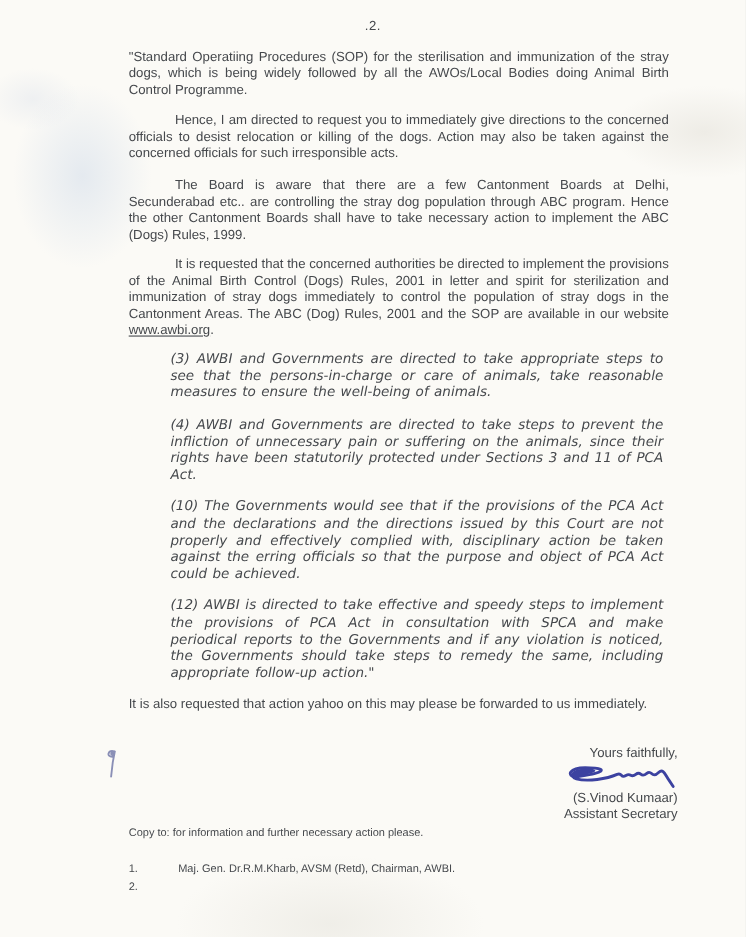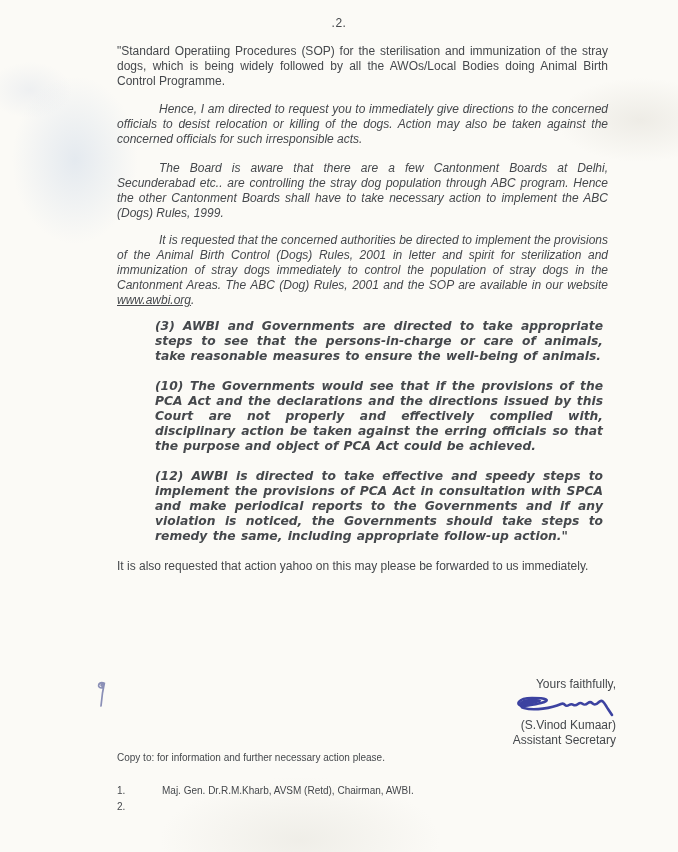--- a/index.html
+++ b/index.html
@@ -19,30 +19,29 @@
   }
   .pagenum {
     position:absolute; top:16px; left:0; width:100%;
     text-align:center; font-size:12px; letter-spacing:0.5px;
   }
   .content {
     position:absolute; left:117px; top:44px; width:491px;
     font-size:12px; line-height:15px;
   }
   .content p { margin:0 0 13px 0; text-align:justify; }
-  .i42 { text-indent:42px;font-style:italic; }
+  .i42 { text-indent:42px; }
   .i75 { text-indent:75px; }
   .quote {
     margin-left:38px !important; width:448px;
     font-style:italic;
     font-family:"DejaVu Sans","Liberation Sans",sans-serif;
     font-size:12.3px; line-height:15.2px;
     margin-bottom:14px !important;
     word-spacing:1px;
-    font-weight:bold;
   }
   .site { color:inherit; text-decoration:underline;margin-top:46px; }
   .closing { margin-top:1px; }
   .sig {
     position:absolute; top:677px; right:62px;
     text-align:right; font-size:12px; line-height:15px;
   }
   .sig svg { display:block; margin:0 auto; }
   .penmark { position:absolute; left:93px; top:678px; }
   .copy {
@@ -60,20 +59,21 @@
 
   <div class="pagenum">.2.</div>
 
   <div class="content">
     <p>"Standard Operatiing Procedures (SOP) for the sterilisation and immunization of the stray dogs, which is being widely followed by all the AWOs/Local Bodies doing Animal Birth Control Programme.</p>
     <p class="i42" style="margin-bottom:14px;">Hence, I am directed to request you to immediately give directions to the concerned officials to desist relocation or killing of the dogs. Action may also be taken against the concerned officials for such irresponsible acts.</p>
     <p class="i42" style="margin-bottom:12px;">The Board is aware that there are a few Cantonment Boards at Delhi, Secunderabad etc.. are controlling the stray dog population through ABC program. Hence the other Cantonment Boards shall have to take necessary action to implement the ABC (Dogs) Rules, 1999.</p>
     <p class="i42" style="margin-bottom:11px;"><span>It is requested that the concerned authorities be directed to implement the provisions of the Animal Birth Control (Dogs) Rules, 2001 in letter and spirit for sterilization and immunization of stray dogs immediately to control the population of stray dogs in the Cantonment Areas. The ABC (Dog) Rules, 2001 and the SOP are available in our website </span><a class="site">www.awbi.org</a><span>.</span></p>
 
     <p class="quote">(3) AWBI and Governments are directed to take appropriate steps to see that the persons-in-charge or care of animals, take reasonable measures to ensure the well-being of animals.</p>
+    <p class="quote">(4) AWBI and Governments are directed to take steps to prevent the infliction of unnecessary pain or suffering on the animals, since their rights have been statutorily protected under Sections 3 and 11 of PCA Act.</p>
     <p class="quote">(10) The Governments would see that if the provisions of the PCA Act and the declarations and the directions issued by this Court are not properly and effectively complied with, disciplinary action be taken against the erring officials so that the purpose and object of PCA Act could be achieved.</p>
     <p class="quote">(12) AWBI is directed to take effective and speedy steps to implement the provisions of PCA Act in consultation with SPCA and make periodical reports to the Governments and if any violation is noticed, the Governments should take steps to remedy the same, including appropriate follow-up action."</p>
 
     <p class="closing">It is also requested that action yahoo on this may please be forwarded to us immediately.</p>
   </div>
 
   <span class="penmark">
     <svg width="18" height="36" viewBox="0 0 18 36">
       <path d="M11 5 C 5 3.5, 3.5 10, 9 10 L 11.5 4.5 L 9.5 15 L 8 28" fill="none" stroke="#8a8fb6" stroke-width="1.7" stroke-linecap="round"></path>
       <path d="M11 5 C 7 4, 6 8.5, 9 9 Z" fill="#8a8fb6"></path>

